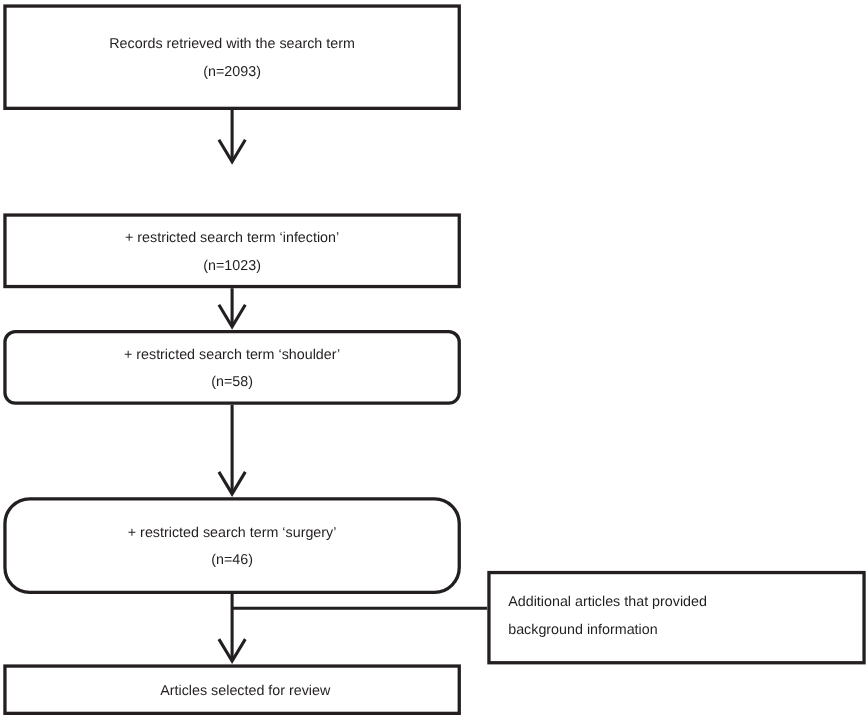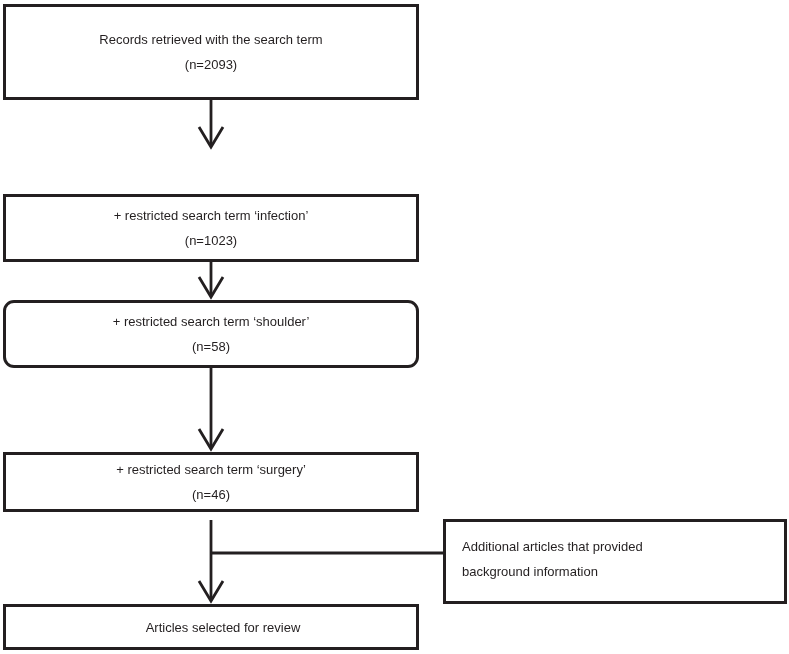--- a/index.html
+++ b/index.html
@@ -26,21 +26,21 @@
     justify-content: center;
     align-items: center;
     text-align: center;
     font-size: 13px;
     line-height: 25px;
   }
   .box span { display: block; }
   #box-records   { left: 3px;   top: 4px;   width: 416px; height: 96px; }
   #box-infection { left: 3px;   top: 150px; width: 416px; height: 68px; margin-top: 44px; }
   #box-shoulder  { left: 3px;   top: 300px; width: 416px; height: 68px; border-radius: 11px; }
-  #box-surgery   { left: 3px;   top: 452px; width: 416px; height: 60px; }
+  #box-surgery   { left: 3px;   top: 452px; width: 416px; height: 88px; border-radius: 24px; }
   #box-review    { left: 3px;   top: 604px; width: 416px; height: 46px; padding-left: 24px; }
   #box-additional {
     left: 443px; top: 519px; width: 344px; height: 85px;
     align-items: flex-start;
     text-align: left;
     padding: 0 8px 6px 16px;
   }
   #connectors {
     position: absolute;
     left: 0; top: 0;

